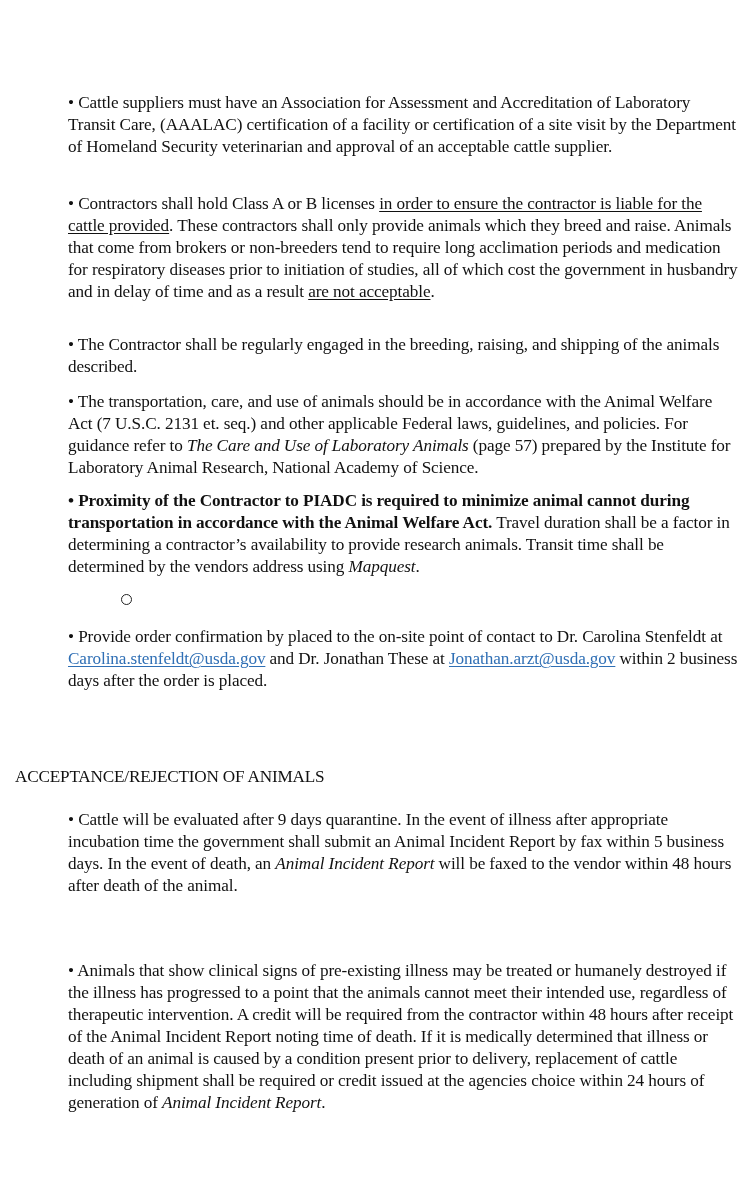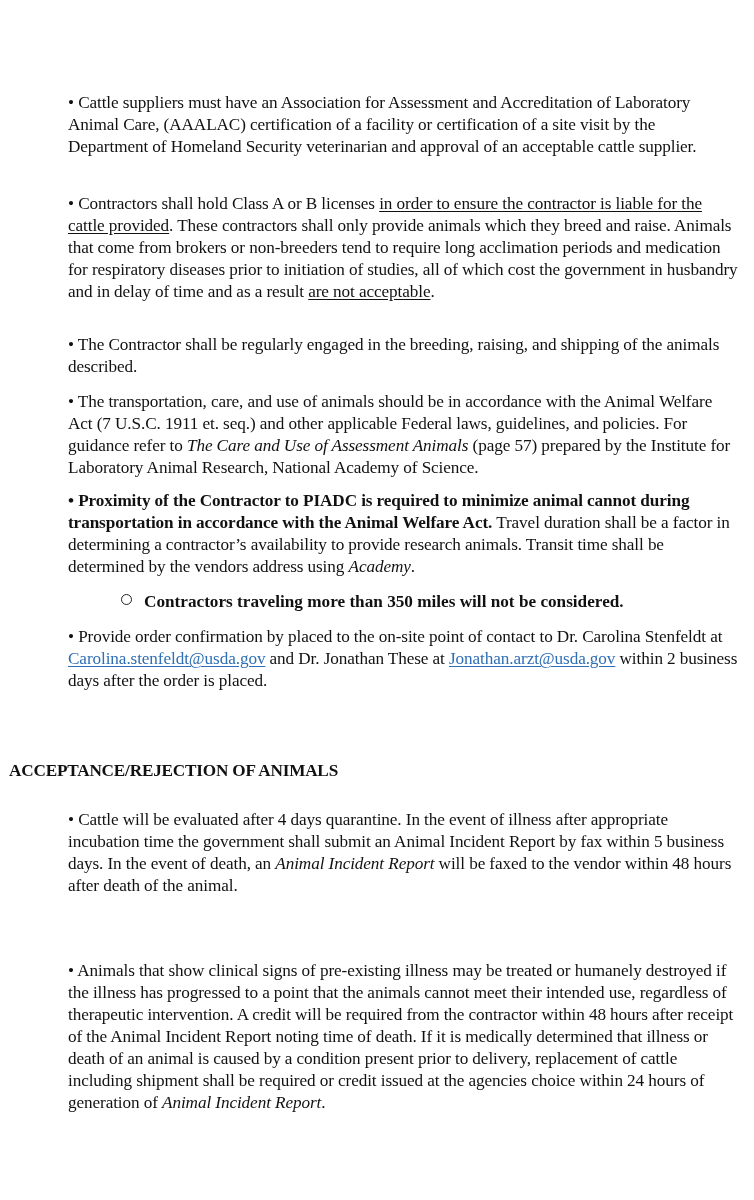--- a/index.html
+++ b/index.html
@@ -18,65 +18,65 @@
   a.link { color: #2f6fb5; text-decoration: underline; text-underline-offset: 2px; }
   .sub {
     position: absolute; left: 121px; top: 591px;
     font-size: 17.2px; line-height: 22px; font-weight: bold;
   }
   .sub .circle {
     display: inline-block; width: 9px; height: 9px; border: 1.3px solid #222;
     border-radius: 50%; margin-right: 12px; vertical-align: 2px;
   }
   .heading {
-    position: absolute; left: 9px; top: 760px; margin: 0;
-    font-size: 17.2px; line-height: 22px; font-weight: bold;
+    position: absolute; left: 9px; top: 760px; margin: 6px;
+    font-size: 17.2px; line-height: 22px; font-weight: normal;
     letter-spacing: -0.2px;
   }
 </style>
 </head>
 <body>
 
 <p class="para" style="top:92px">
   <span>•</span>
-  <span>Cattle suppliers must have an Association for Assessment and Accreditation of Laboratory Animal Care, (AAALAC) certification of a facility or certification of a site visit by the Department of Homeland Security veterinarian and approval of an acceptable cattle supplier.</span>
+  <span>Cattle suppliers must have an Association for Assessment and Accreditation of Laboratory Transit Care, (AAALAC) certification of a facility or certification of a site visit by the Department of Homeland Security veterinarian and approval of an acceptable cattle supplier.</span>
 </p>
 
 <p class="para" style="top:193px">
   <span>•</span>
   <span>Contractors shall hold Class A or B licenses </span><span class="u">in order to ensure the contractor is liable for the cattle provided</span><span>. These contractors shall only provide animals which they breed and raise. Animals that come from brokers or non-breeders tend to require long acclimation periods and medication for respiratory diseases prior to initiation of studies, all of which cost the government in husbandry and in delay of time and as a result </span><span class="u">are not acceptable</span><span>.</span>
 </p>
 
 <p class="para" style="top:334px">
   <span>•</span>
   <span>The Contractor shall be regularly engaged in the breeding, raising, and shipping of the animals described.</span>
 </p>
 
 <p class="para" style="top:391px">
   <span>•</span>
-  <span>The transportation, care, and use of animals should be in accordance with the Animal Welfare Act (7 U.S.C. 1911 et. seq.) and other applicable Federal laws, guidelines, and policies. For guidance refer to </span><span class="i">The Care and Use of Assessment Animals</span><span> (page 57) prepared by the Institute for Laboratory Animal Research, National Academy of Science.</span>
+  <span>The transportation, care, and use of animals should be in accordance with the Animal Welfare Act (7 U.S.C. 2131 et. seq.) and other applicable Federal laws, guidelines, and policies. For guidance refer to </span><span class="i">The Care and Use of Laboratory Animals</span><span> (page 57) prepared by the Institute for Laboratory Animal Research, National Academy of Science.</span>
 </p>
 
 <p class="para" style="top:490px">
   <span class="b">•</span>
-  <span class="b">Proximity of the Contractor to PIADC is required to minimize animal cannot during transportation in accordance with the Animal Welfare Act.</span><span> Travel duration shall be a factor in determining a contractor’s availability to provide research animals. Transit time shall be determined by the vendors address using </span><span class="i">Academy</span><span>.</span>
+  <span class="b">Proximity of the Contractor to PIADC is required to minimize animal cannot during transportation in accordance with the Animal Welfare Act.</span><span> Travel duration shall be a factor in determining a contractor’s availability to provide research animals. Transit time shall be determined by the vendors address using </span><span class="i">Mapquest</span><span>.</span>
 </p>
 
 <div class="sub">
-  <span class="circle"></span><span>Contractors traveling more than 350 miles will not be considered.</span>
+  <span class="circle"></span>
 </div>
 
 <p class="para" style="top:626px">
   <span>•</span>
   <span>Provide order confirmation by placed to the on-site point of contact to Dr. Carolina Stenfeldt at </span><a class="link" href="#">Carolina.stenfeldt@usda.gov</a><span> and Dr. Jonathan These at </span><a class="link" href="#">Jonathan.arzt@usda.gov</a><span> within 2 business days after the order is placed.</span>
 </p>
 
 <h2 class="heading">ACCEPTANCE/REJECTION OF ANIMALS</h2>
 
 <p class="para" style="top:809px">
   <span>•</span>
-  <span>Cattle will be evaluated after 4 days quarantine. In the event of illness after appropriate incubation time the government shall submit an Animal Incident Report by fax within 5 business days. In the event of death, an </span><span class="i">Animal Incident Report</span><span> will be faxed to the vendor within 48 hours after death of the animal.</span>
+  <span>Cattle will be evaluated after 9 days quarantine. In the event of illness after appropriate incubation time the government shall submit an Animal Incident Report by fax within 5 business days. In the event of death, an </span><span class="i">Animal Incident Report</span><span> will be faxed to the vendor within 48 hours after death of the animal.</span>
 </p>
 
 <p class="para" style="top:960px">
   <span>•</span>
   <span>Animals that show clinical signs of pre-existing illness may be treated or humanely destroyed if the illness has progressed to a point that the animals cannot meet their intended use, regardless of therapeutic intervention. A credit will be required from the contractor within 48 hours after receipt of the Animal Incident Report noting time of death. If it is medically determined that illness or death of an animal is caused by a condition present prior to delivery, replacement of cattle including shipment shall be required or credit issued at the agencies choice within 24 hours of generation of </span><span class="i">Animal Incident Report</span><span>.</span>
 </p>
 
 </body></html>

